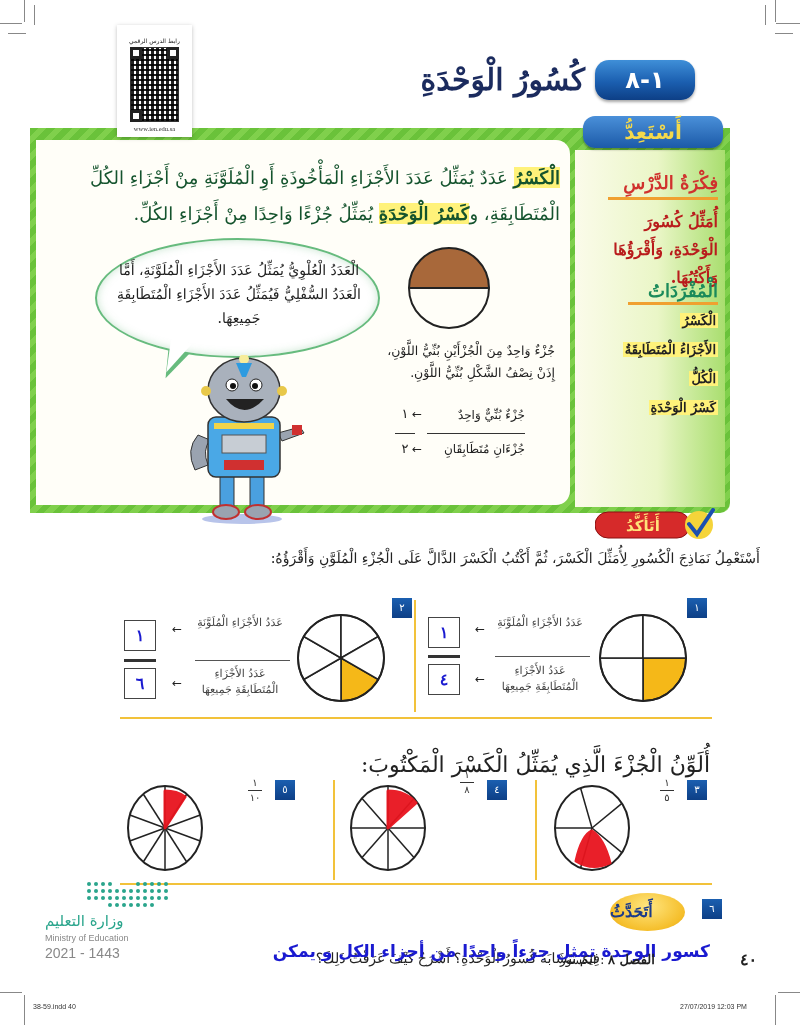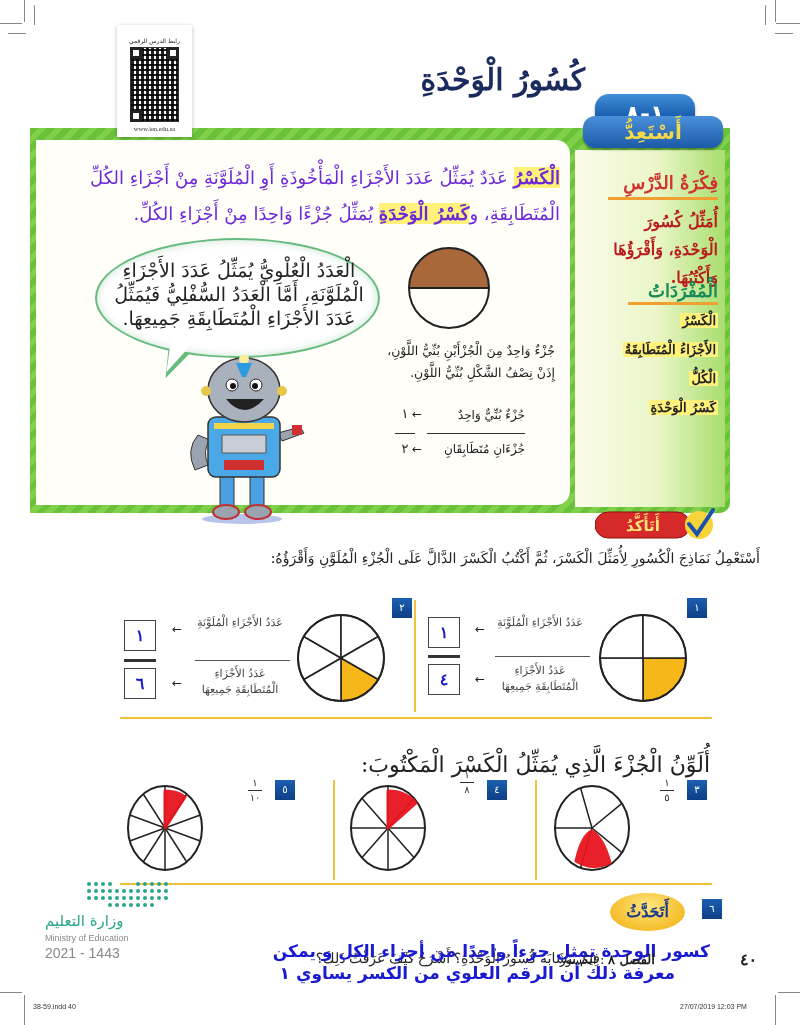--- a/index.html
+++ b/index.html
@@ -14,44 +14,44 @@
   
   #qr-card { left: 117px; top: 25px; width: 75px; height: 112px; background: #fff; box-shadow: 0 1px 4px rgba(0,0,0,0.25); z-index: 5; }
   #qr-label { left: 0; right: 0; top: 12px; font-size: 6px; text-align: center; font-family: "DejaVu Sans", sans-serif; }
   #qr-code { left: 13px; top: 22px; width: 49px; height: 75px; border: 1px solid #333; background:
      repeating-linear-gradient(90deg,#222 0 3px,#fff 3px 5px),
      repeating-linear-gradient(0deg,#222 0 2px,#fff 2px 5px); background-blend-mode: multiply; }
   .qr-eye { position:absolute; width:12px; height:12px; border:3px solid #222; background:#fff; }
   #qr-url { left: 0; right: 0; top: 100px; font-size: 6.5px; text-align: center; font-family: "Liberation Serif", serif; color:#333; }
 
   
-  #lesson-badge { left: 595px; top: 60px; width: 100px; height: 40px; border-radius: 14px; background: linear-gradient(180deg,#3f8fd8 0%,#1b5fb0 55%,#0d3f86 100%); box-shadow: 0 2px 3px rgba(0,0,0,0.35); color:#fff; font-size: 24px; font-weight: bold; text-align:center; line-height: 40px; font-family: "DejaVu Sans", sans-serif; margin-top: 34px; }
+  #lesson-badge { left: 595px; top: 60px; width: 100px; height: 40px; border-radius: 14px; background: linear-gradient(180deg,#3f8fd8 0%,#1b5fb0 55%,#0d3f86 100%); box-shadow: 0 2px 3px rgba(0,0,0,0.35); color:#fff; font-size: 24px; font-weight: bold; text-align:center; line-height: 40px; font-family: "DejaVu Sans", sans-serif; }
   #lesson-title { left: 380px; top: 60px; width: 205px; font-size: 30px; font-weight: bold; color:#1b2b5e; line-height: 40px; }
 
   
   #green-band { left: 30px; top: 128px; width: 700px; height: 385px; background: repeating-linear-gradient(135deg,#6ac23a 0 6px,#80d04c 6px 12px); border-radius: 0 0 10px 0; }
   #ready-card { left: 36px; top: 140px; width: 534px; height: 365px; background: #fffef8; border-radius: 0 14px 14px 0; }
   #ready-badge { left: 583px; top: 116px; width: 140px; height: 32px; border-radius: 12px; background: linear-gradient(180deg,#4a90d9,#1c5aa8); box-shadow: 0 2px 2px rgba(0,0,0,0.3); color:#f5d94a; font-size: 20px; font-weight: bold; text-align:center; line-height: 32px; font-family: "DejaVu Sans", sans-serif; }
   #side-panel { left: 575px; top: 150px; width: 150px; height: 357px; background: linear-gradient(90deg,#fbfbea 0%, #eaf6c7 55%, #a9de6f 100%); }
 
   #idea-title { left: 600px; top: 172px; width: 118px; color:#d0312d; font-size: 18px; font-weight:bold; }
   #idea-rule { left: 608px; top: 197px; width: 110px; height: 3px; background:#f0a030; }
   #idea-text { left: 595px; top: 208px; width: 123px; font-size: 16px; line-height: 28px; font-weight: bold; color:#b91c1c; }
   #vocab-title { left: 600px; top: 280px; width: 118px; color:#1a8a5a; font-size: 18px; font-weight:bold; }
   #vocab-rule { left: 628px; top: 302px; width: 90px; height: 3px; background:#f0a030; }
   .vocab { position:absolute; right: 82px; font-size: 13px; font-weight:bold; background:#fff27a; padding: 0 2px; color:#222; }
 
-  #def-text { left: 90px; top: 160px; width: 470px; font-size: 18px; line-height: 36px; color:#6d28d9; }
+  #def-text { left: 90px; top: 160px; width: 470px; font-size: 18px; line-height: 36px; color:#14532d; }
   .hl { background:#fff27a; font-weight:bold; }
 
   
   #bubble { left: 95px; top: 238px; width: 285px; height: 120px; border: 2px solid #67bb7e; border-radius: 50%; background:#fff; box-shadow: inset 0 0 8px rgba(100,180,120,0.35); }
   #bubble-tail { left: 160px; top: 340px; width: 0; height: 0; border-left: 14px solid transparent; border-right: 14px solid transparent; border-top: 40px solid #67bb7e; transform: rotate(25deg); }
   #bubble-tail-in { left: 163px; top: 338px; width: 0; height: 0; border-left: 11px solid transparent; border-right: 11px solid transparent; border-top: 36px solid #fff; transform: rotate(25deg); }
-  #bubble-text { left: 110px; top: 258px; width: 258px; font-size: 19px; line-height: 24px; text-align: center; }
+  #bubble-text { left: 110px; top: 258px; width: 258px; font-size: 14px; line-height: 24px; text-align: center; }
 
   
   #half-circle { left: 406px; top: 245px; width: 86px; height: 86px; }
   #half-caption { left: 380px; top: 340px; width: 175px; font-size: 12.5px; line-height: 22px; }
   #frac-num-label { left: 430px; top: 408px; width: 95px; font-size: 12px; }
   #frac-den-label { left: 430px; top: 442px; width: 95px; font-size: 12px; }
   #frac-line-left { left: 427px; top: 433px; width: 98px; height: 1px; background:#333; }
   #frac-line-right { left: 395px; top: 433px; width: 20px; height: 1px; background:#333; }
   #frac-num { left: 396px; top: 406px; width: 18px; font-size: 13px; text-align:center; }
   #frac-den { left: 396px; top: 441px; width: 18px; font-size: 13px; text-align:center; }
@@ -72,21 +72,21 @@
   .ans-box { position:absolute; width: 32px; height: 31px; border: 1px solid #444; background:#fff; color:#1a1ad0; font-size: 16px; text-align:center; line-height: 29px; font-weight:bold; }
   .box-bar { position:absolute; width: 32px; height: 3px; background:#333; }
   .hline { position:absolute; height: 1px; background:#555; }
 
   #color-instr { left: 120px; top: 752px; width: 590px; font-size: 22px; }
   .small-frac { position:absolute; width: 14px; font-size: 10px; text-align: center; line-height: 12px; color:#333; }
   .small-frac .bar { display:block; height:1px; background:#333; margin: 1px 0; }
 
   
   #talk-num { left: 702px; top: 899px; }
-  #talk-badge { left: 610px; top: 893px; width: 75px; height: 38px; border-radius: 50%; background: radial-gradient(ellipse at 50% 35%, #ffe680 0%, #f5be2a 70%, #d99a10 100%); color:#1b3a8a; font-size: 16px; font-weight:bold; text-align:center; line-height: 38px; }
+  #talk-badge { left: 610px; top: 893px; width: 75px; height: 38px; border-radius: 50%; background: radial-gradient(ellipse at 50% 35%, #ffe680 0%, #f5be2a 70%, #d99a10 100%); color:#1b3a8a; font-size: 16px; font-weight:bold; text-align:left; line-height: 38px; }
   #talk-q { left: 235px; top: 950px; width: 365px; font-size: 14px; font-family: Liberation Serif, serif; }
 
   #answer { left: 150px; top: 940px; width: 560px; font-family: "DejaVu Sans", sans-serif; font-weight: bold; font-size: 17px; color:#1a1ad0; line-height: 22px; }
 
   #footer-page { left: 740px; top: 950px; font-size: 16px; font-weight: bold; }
   #footer-chapter { left: 560px; top: 952px; font-size: 12px; }
   #footer-chapter b { font-size: 13px; }
 
   #moe-dots { left: 85px; top: 880px; width: 90px; height: 30px; }
   #moe-name { left: 45px; top: 912px; font-family: "DejaVu Sans", sans-serif; font-size: 15px; color:#2aa58c; }
@@ -334,19 +334,18 @@
 <div id="moe-name" class="abs">وزارة التعليم</div>
 <div id="moe-en" class="abs">Ministry of Education</div>
 <div id="moe-year" class="abs">2021 - 1443</div>
 
 <div id="talk-num" class="ex-num">٦</div>
 <div id="talk-badge" class="abs">أَتَحَدَّثُ</div>
 <div id="talk-q" class="abs rtl">فِيمَ تَتَشَابَهُ كُسُورُ الْوَحْدَةِ؟ أَشْرَحُ كَيْفَ عَرَفْتُ ذَلِكَ؟</div>
 
 <div id="answer" class="abs rtl">
   <div>كسور الوحدة تمثل جزءاً واحدًا من أجزاء الكل و يمكن</div>
-  <div style="padding-right:35px">معرفة ذلك أن الرقم العلوي من الكسر يساوي ١</div>
 </div>
 
 <div id="footer-page" class="abs">٤٠</div>
 <div id="footer-chapter" class="abs rtl"><b>الفصل ٨</b><span> : </span><span>الكسور</span></div>
 <div id="file-info" class="abs">38-59.indd   40</div>
 <div id="file-date" class="abs">27/07/2019   12:03 PM</div>
 
 </body></html>

